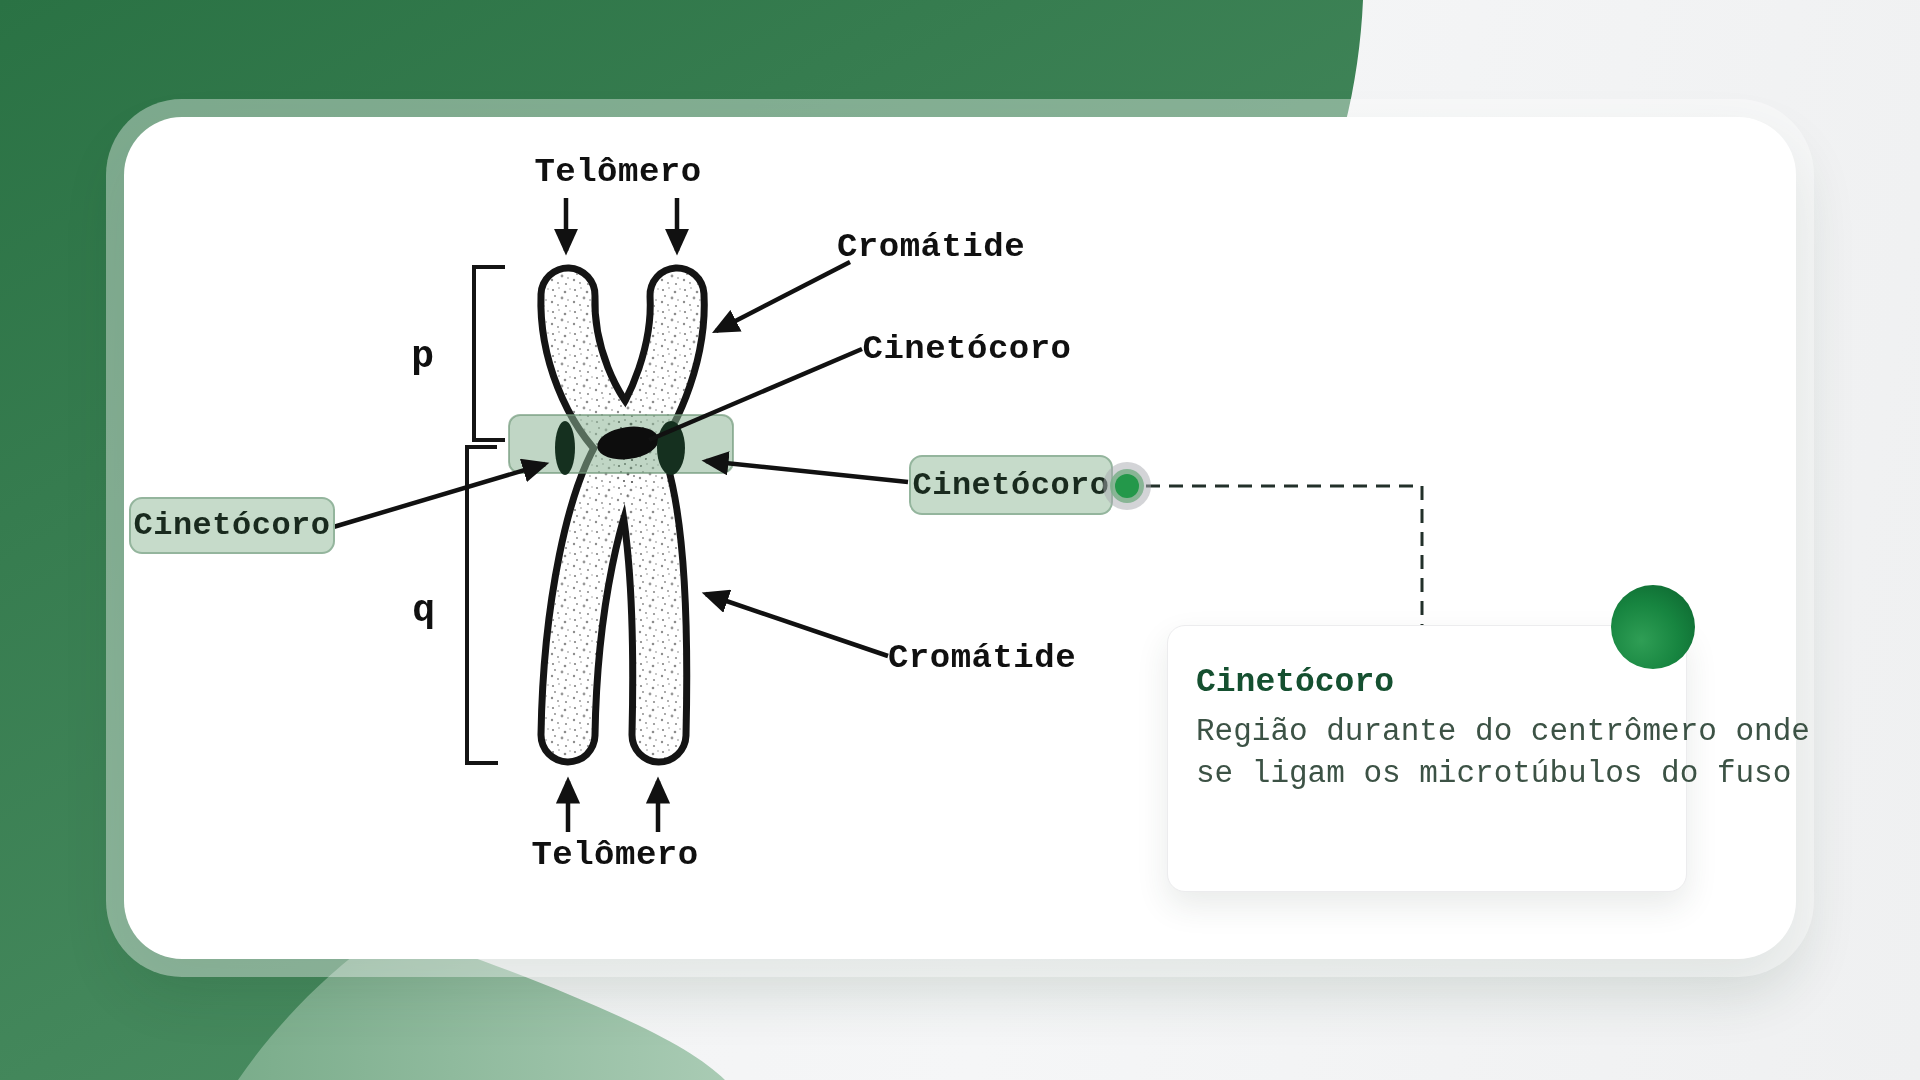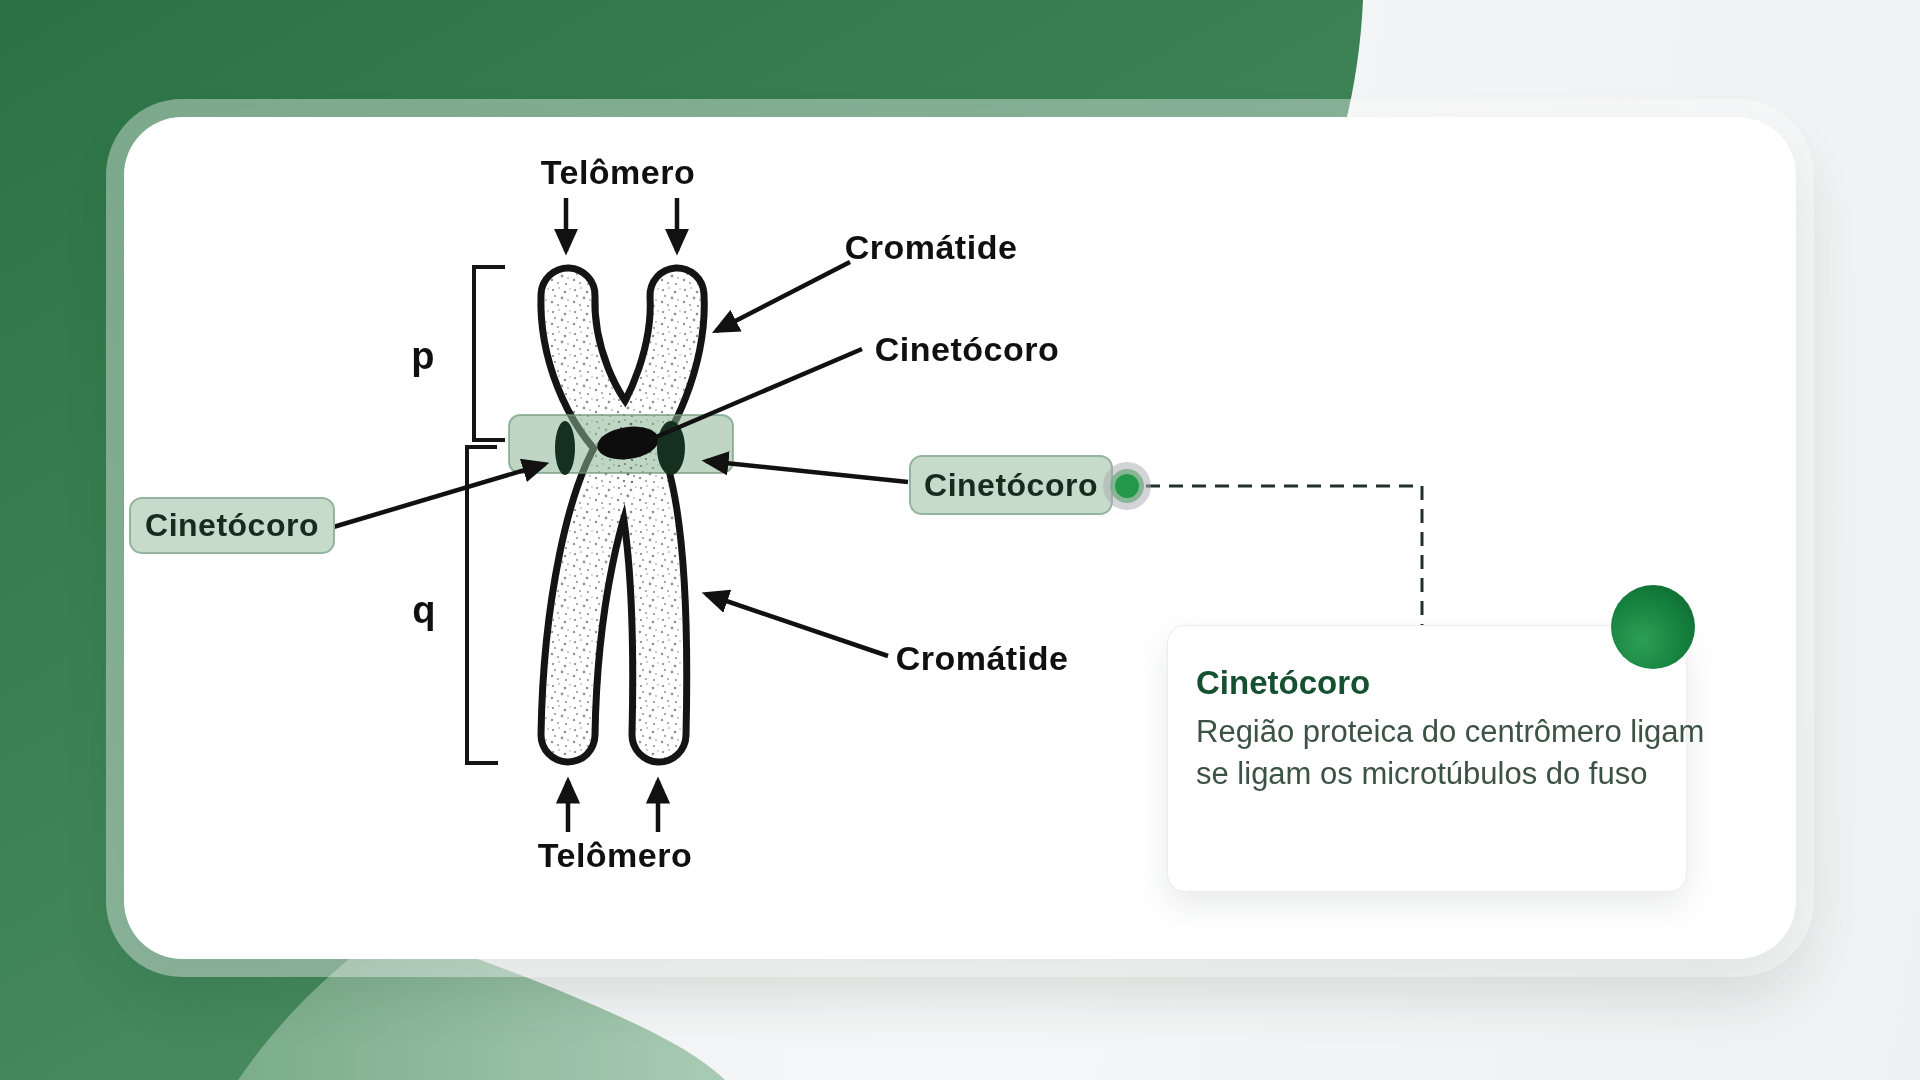--- a/index.html
+++ b/index.html
@@ -1,19 +1,19 @@
 <!DOCTYPE html>
 <html><head>
 <meta charset="utf-8">
 <style>
   html,body{margin:0;padding:0;background:#e9ebec;}
   #stage{
     position:relative;width:1920px;height:1080px;overflow:hidden;
     background:linear-gradient(100deg,#f0f1f2 0%,#f5f6f7 55%,#eff0f1 100%);
-    font-family:Liberation Sans, sans-serif;
+    font-family:Liberation Mono, monospace;
   }
   #bg-decor{position:absolute;left:0;top:0;width:1920px;height:1080px;}
   .main-card{
     position:absolute;left:124px;top:117px;width:1672px;height:842px;
     background:#ffffff;border-radius:58px;
     box-shadow:0 0 0 18px rgba(255,255,255,0.38), 0 30px 60px rgba(25,60,40,0.16);
   }
   #diagram-svg{position:absolute;left:0;top:0;width:1920px;height:1080px;}
   .dlabel{
     position:absolute;transform:translate(-50%,-50%);
@@ -148,20 +148,20 @@
 
   <div class="hotspot">
     <div class="ring-outer"></div>
     <div class="ring-mid"></div>
     <div class="ring-core"></div>
   </div>
 
   <div class="tooltip-card">
     <div class="tooltip-title">Cinetócoro</div>
     <div class="tooltip-body">
-      <div>Região proteica do centrômero ligam</div>
+      <div>Região durante do centrômero onde</div>
       <div>se ligam os microtúbulos do fuso</div>
     </div>
   </div>
 
   <div class="green-sphere"></div>
 
 </div>
 
 </body></html>

